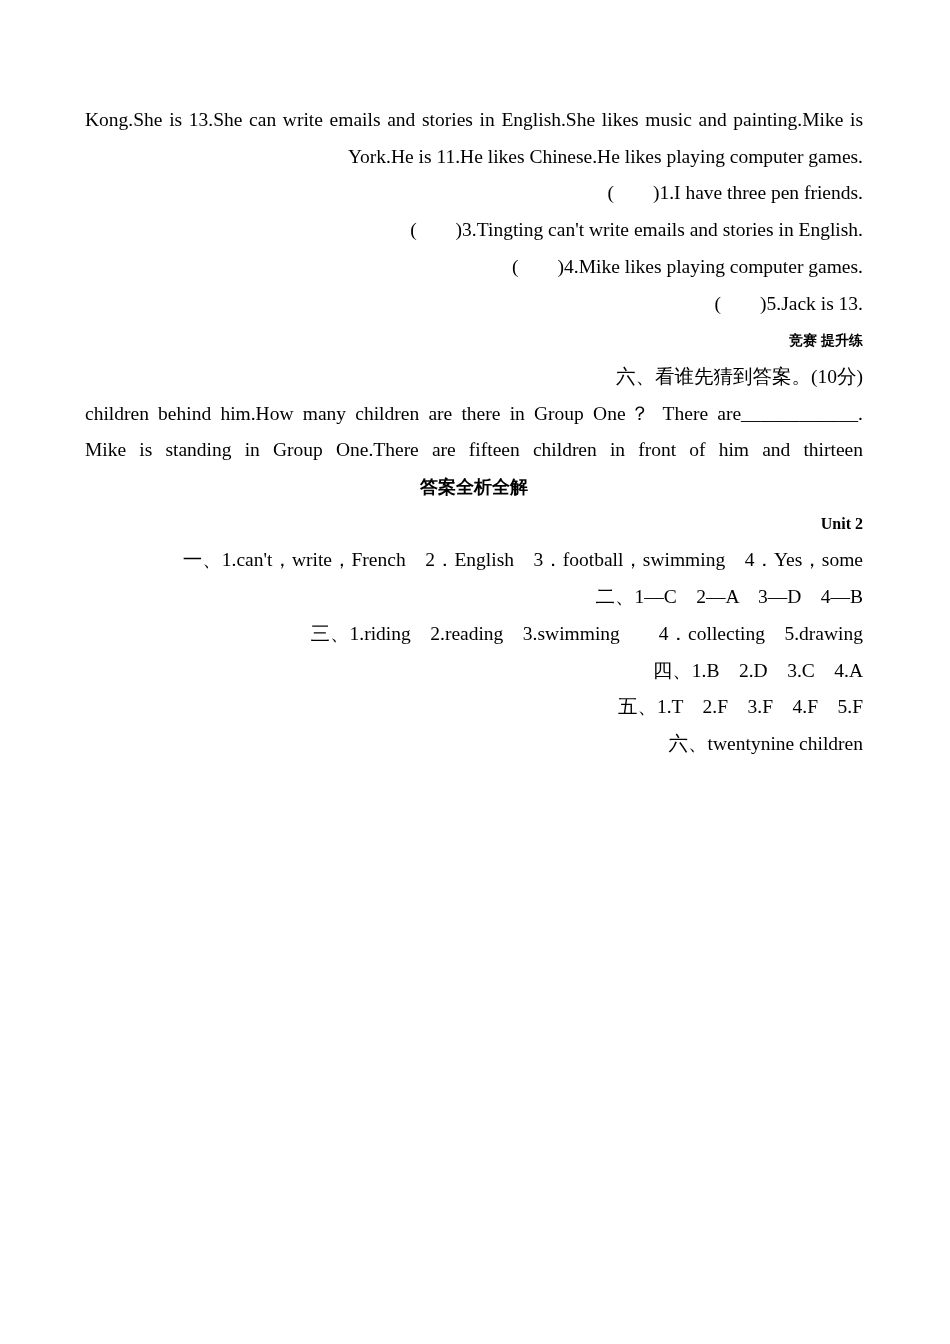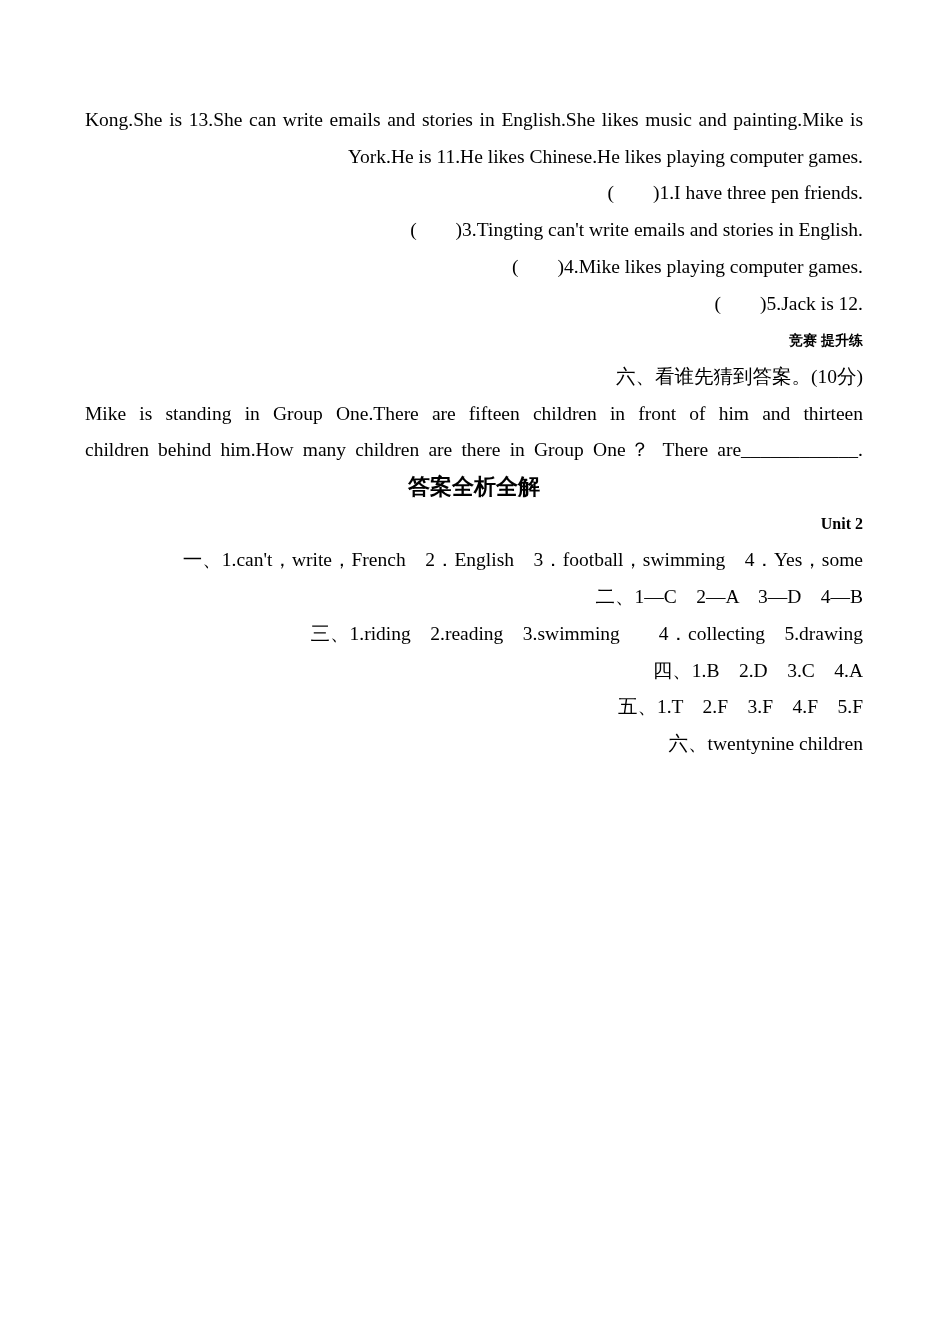--- a/index.html
+++ b/index.html
@@ -20,21 +20,21 @@
   .indent { padding-left: 33px; }
   .heading-cn {
     font-family: "Liberation Sans", "DejaVu Sans", sans-serif;
     font-weight: bold;
     font-size: 14px;
   }
   .answers-title {
     text-align: center;
     font-family: "Liberation Sans", "DejaVu Sans", sans-serif;
     font-weight: bold;
-    font-size: 22px;
+    font-size: 18px;
   }
   .unit-title {
     text-align: right;
     font-weight: bold;
     font-size: 16px;
     font-family: "Liberation Serif", "DejaVu Serif", serif;
   }
 </style>
 </head>
 <body>
@@ -43,28 +43,28 @@
 
   <div>
     <div class="line jline">Kong.She is 13.She can write emails and stories in English.She likes music and painting.Mike is</div>
     <div class="line">York.He is 11.He likes Chinese.He likes playing computer games.</div>
   </div>
 
   <div>
     <div class="line tf-line">(　　)1.I have three pen friends.</div>
     <div class="line tf-line">(　　)3.Tingting can't write emails and stories in English.</div>
     <div class="line tf-line">(　　)4.Mike likes playing computer games.</div>
-    <div class="line tf-line">(　　)5.Jack is 12.</div>
+    <div class="line tf-line">(　　)5.Jack is 13.</div>
   </div>
 
   <div>
     <div class="line heading-cn indent">竞赛 提升练</div>
     <div class="line indent">六、看谁先猜到答案。(10分)</div>
+    <div class="line jline">children behind him.How many children are there in Group One？ There are____________.</div>
     <div class="line jline">Mike is standing in Group One.There are fifteen children in front of him and thirteen</div>
-    <div class="line jline">children behind him.How many children are there in Group One？ There are____________.</div>
   </div>
 
   <div>
     <div class="line answers-title">答案全析全解</div>
     <div class="line unit-title">Unit 2</div>
     <div class="line indent">一、1.can't，write，French　2．English　3．football，swimming　4．Yes，some</div>
     <div class="line indent">二、1—C　2—A　3—D　4—B</div>
     <div class="line indent">三、1.riding　2.reading　3.swimming　　4．collecting　5.drawing</div>
     <div class="line indent">四、1.B　2.D　3.C　4.A</div>
     <div class="line indent">五、1.T　2.F　3.F　4.F　5.F</div>

